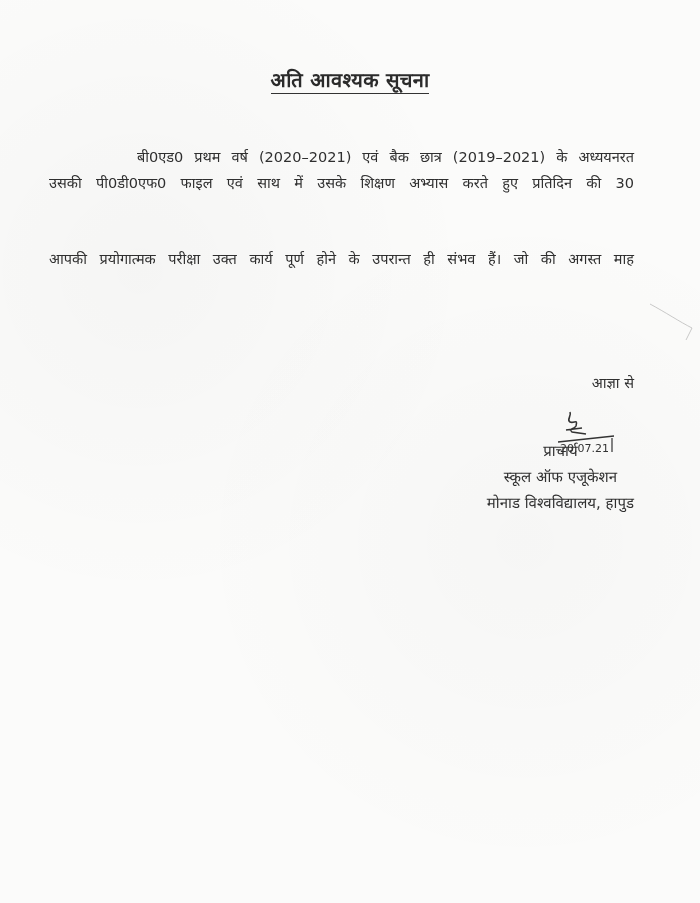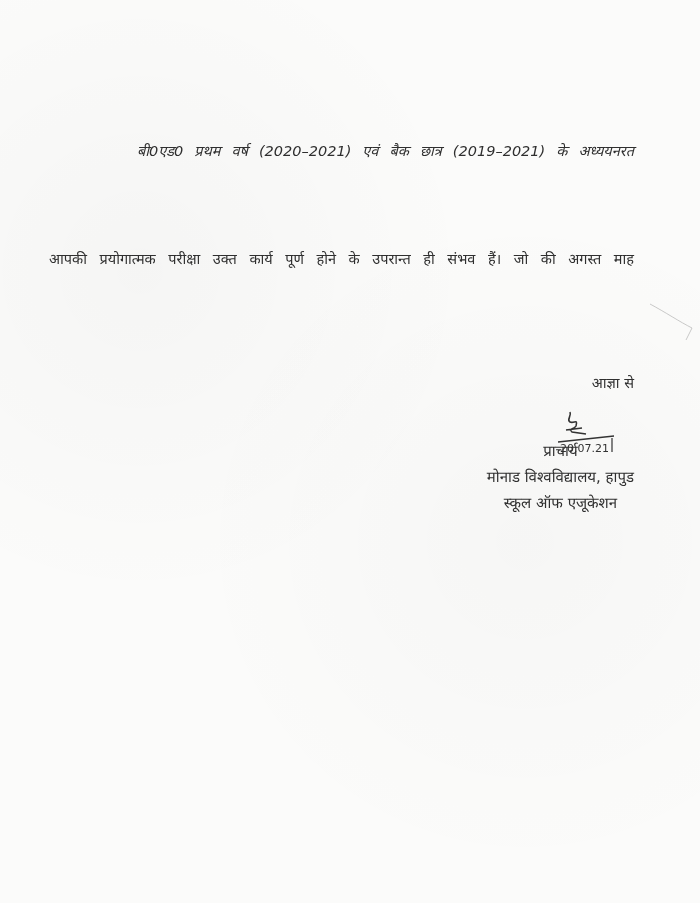--- a/index.html
+++ b/index.html
@@ -28,21 +28,21 @@
     padding-bottom: 1px;
   }
   .para {
     position: absolute; left: 49px; width: 585px;
     font-size: 14.5px; line-height: 26px;
     text-align: justify; text-align-last: left;
     color: #2f2f2f;
   }
   .para .line { display: block; text-align: justify; text-align-last: justify; white-space: nowrap; }
   .para .line.last { text-align-last: left; }
-  .p1 { top: 138px; font-style: italic; }
+  .p1 { top: 144px; }
   .p1 .indent { padding-left: 88px; }
   .p2 { top: 246px; }
   .signoff {
     position: absolute; right: 66px; top: 372px;
     font-size: 14.5px; color: #2f2f2f; margin-left: 36px;
   }
   .signature {
     position: absolute; left: 548px; top: 408px; width: 70px; height: 46px;
   }
   .sig-block {
@@ -52,40 +52,44 @@
   .sig-block div { white-space: nowrap; }
   .scratch {
     position: absolute; left: 650px; top: 300px; width: 50px; height: 50px;
   }
 </style>
 </head>
 <body>
 
 <div class="page">
 
+  <div class="title">
+    <span>अति आवश्यक सूचना</span>
+  </div>
 
   <div class="para p1">
     <span class="line indent">बी0एड0 प्रथम वर्ष (2020–2021) एवं बैक छात्र (2019–2021) के अध्ययनरत</span>
+    <span class="line">उसकी पी0डी0एफ0 फाइल एवं साथ में उसके शिक्षण अभ्यास करते हुए प्रतिदिन की 30</span>
   </div>
 
   <div class="para p2">
     <span class="line">आपकी प्रयोगात्मक परीक्षा उक्त कार्य पूर्ण होने के उपरान्त ही संभव हैं। जो की अगस्त माह</span>
   </div>
 
   <div class="signoff">आज्ञा से</div>
 
   <svg class="signature" viewBox="0 0 70 46">
     <path d="M22 4 C24 8, 18 12, 22 14 C26 16, 30 10, 28 18 C26 22, 20 20, 24 24 L38 26 M18 22 L34 20" stroke="#333" stroke-width="1.6" fill="none"></path>
     <path d="M10 34 L66 28" stroke="#333" stroke-width="1.3" fill="none"></path>
     <text x="12" y="44" font-size="11" fill="#333" font-family="DejaVu Sans, sans-serif">20.07.21</text>
     <path d="M64 30 L64 44" stroke="#333" stroke-width="1.2"></path>
   </svg>
 
   <div class="sig-block">
     <div>प्राचार्य</div>
+    <div>स्कूल ऑफ एजूकेशन</div>
     <div>मोनाड विश्वविद्यालय, हापुड</div>
-    <div>स्कूल ऑफ एजूकेशन</div>
   </div>
 
   <svg class="scratch" viewBox="0 0 50 50">
     <path d="M0 4 C15 12, 30 22, 42 28 L36 40" stroke="#bbb" stroke-width="0.8" fill="none"></path>
   </svg>
 </div>
 
 </body></html>

